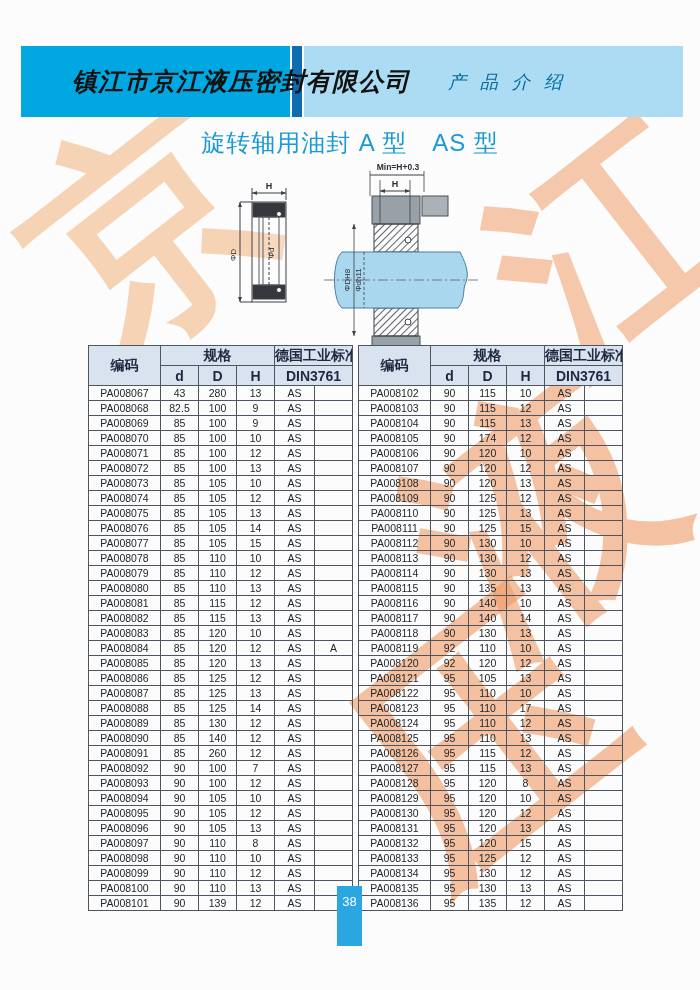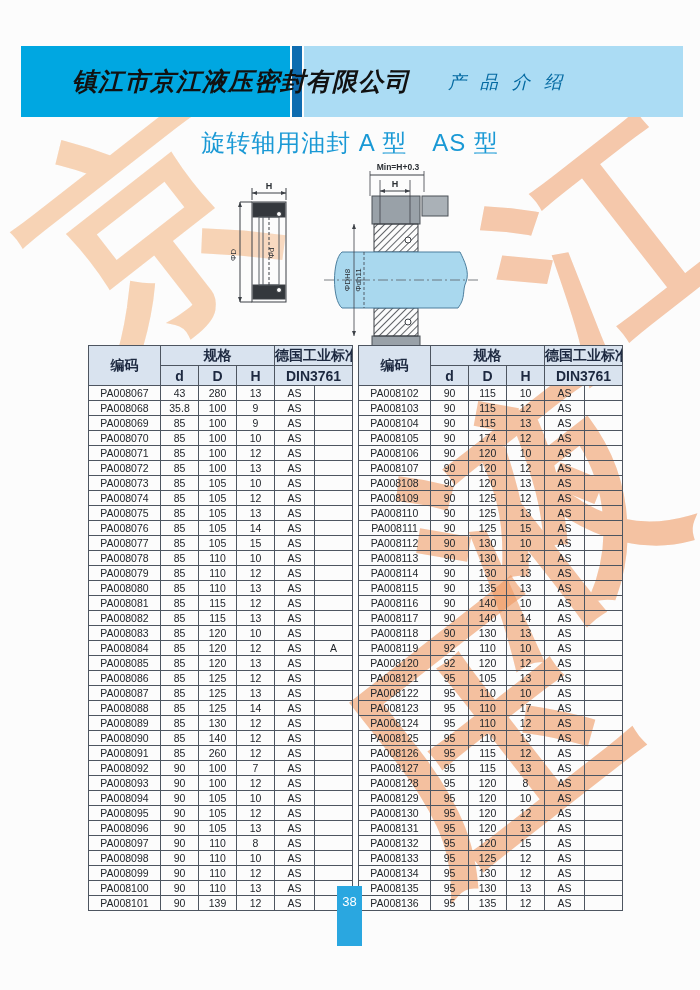--- a/index.html
+++ b/index.html
@@ -158,21 +158,21 @@
         <tr>
           <td>PA008067</td>
           <td>43</td>
           <td>280</td>
           <td>13</td>
           <td>AS</td>
           <td></td>
         </tr>
         <tr>
           <td>PA008068</td>
-          <td>35.8</td>
+          <td>82.5</td>
           <td>100</td>
           <td>9</td>
           <td>AS</td>
           <td></td>
         </tr>
         <tr>
           <td>PA008069</td>
           <td>85</td>
           <td>100</td>
           <td>9</td>

